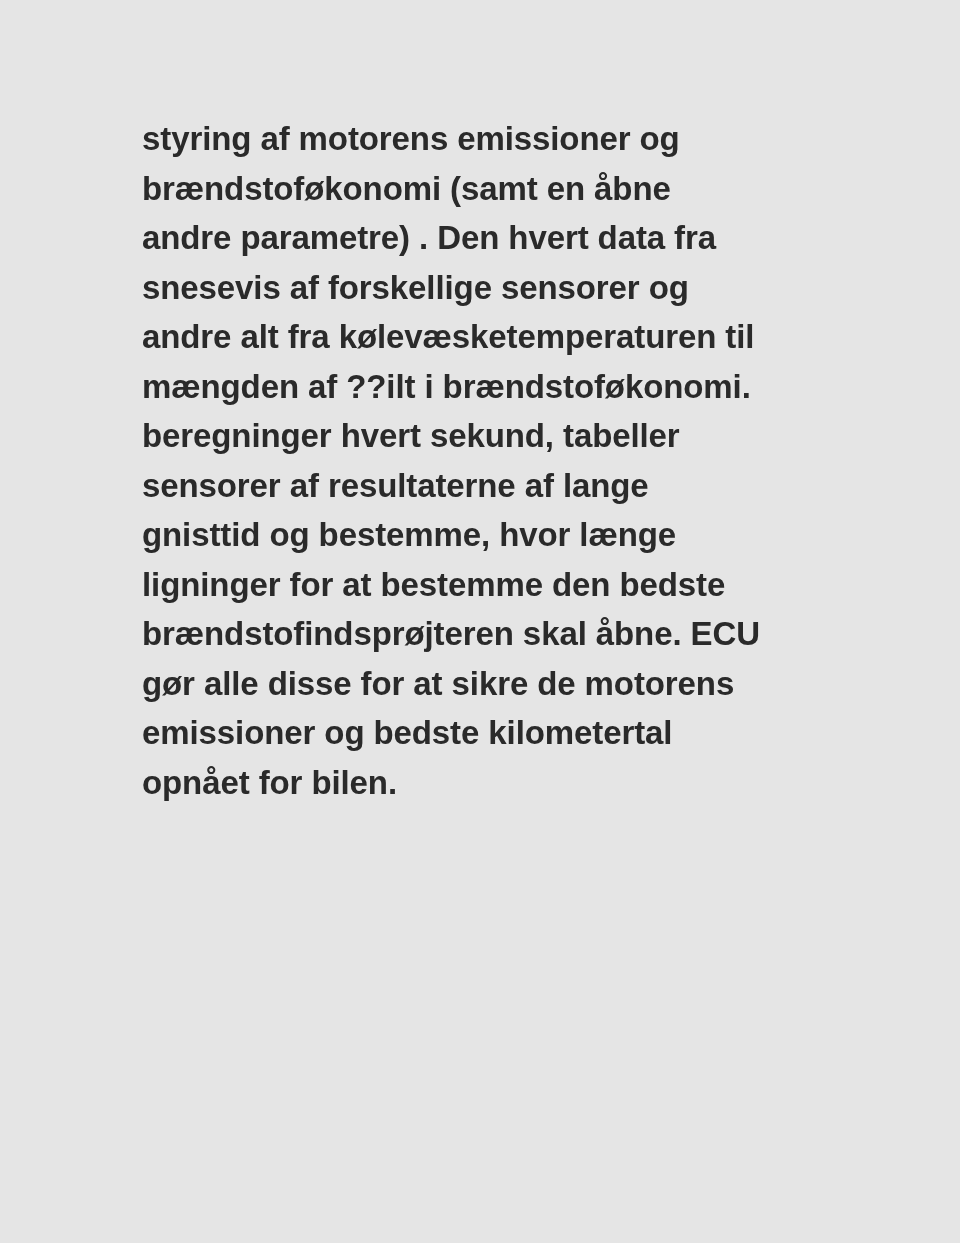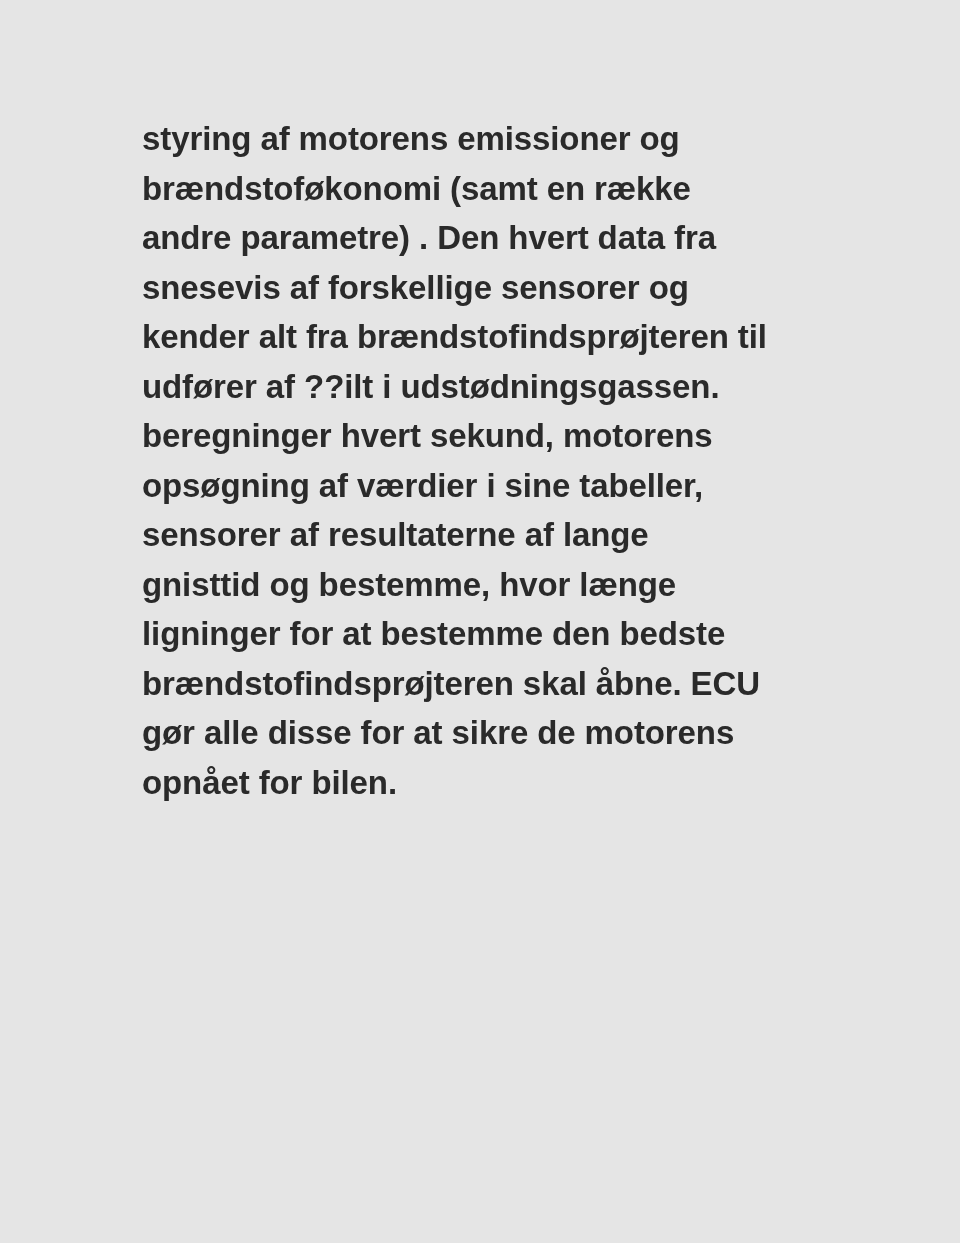--- a/index.html
+++ b/index.html
@@ -38,27 +38,27 @@
       display: block;
       white-space: nowrap;
     }
   </style>
 </head>
 <body>
 
 <div class="page">
   <div class="text-block">
     <span class="line">styring af motorens emissioner og</span>
-    <span class="line">brændstoføkonomi (samt en række</span>
+    <span class="line">brændstoføkonomi (samt en åbne</span>
     <span class="line">andre parametre) . Den hvert data fra</span>
     <span class="line">snesevis af forskellige sensorer og</span>
-    <span class="line">kender alt fra brændstofindsprøjteren til</span>
-    <span class="line">udfører af ??ilt i udstødningsgassen.</span>
-    <span class="line">beregninger hvert sekund, motorens</span>
-    <span class="line">opsøgning af værdier i sine tabeller,</span>
+    <span class="line">andre alt fra kølevæsketemperaturen til</span>
+    <span class="line">mængden af ??ilt i brændstoføkonomi.</span>
+    <span class="line">beregninger hvert sekund, tabeller</span>
     <span class="line">sensorer af resultaterne af lange</span>
     <span class="line">gnisttid og bestemme, hvor længe</span>
     <span class="line">ligninger for at bestemme den bedste</span>
     <span class="line">brændstofindsprøjteren skal åbne. ECU</span>
     <span class="line">gør alle disse for at sikre de motorens</span>
+    <span class="line">emissioner og bedste kilometertal</span>
     <span class="line">opnået for bilen.</span>
   </div>
 </div>
 
 </body></html>

